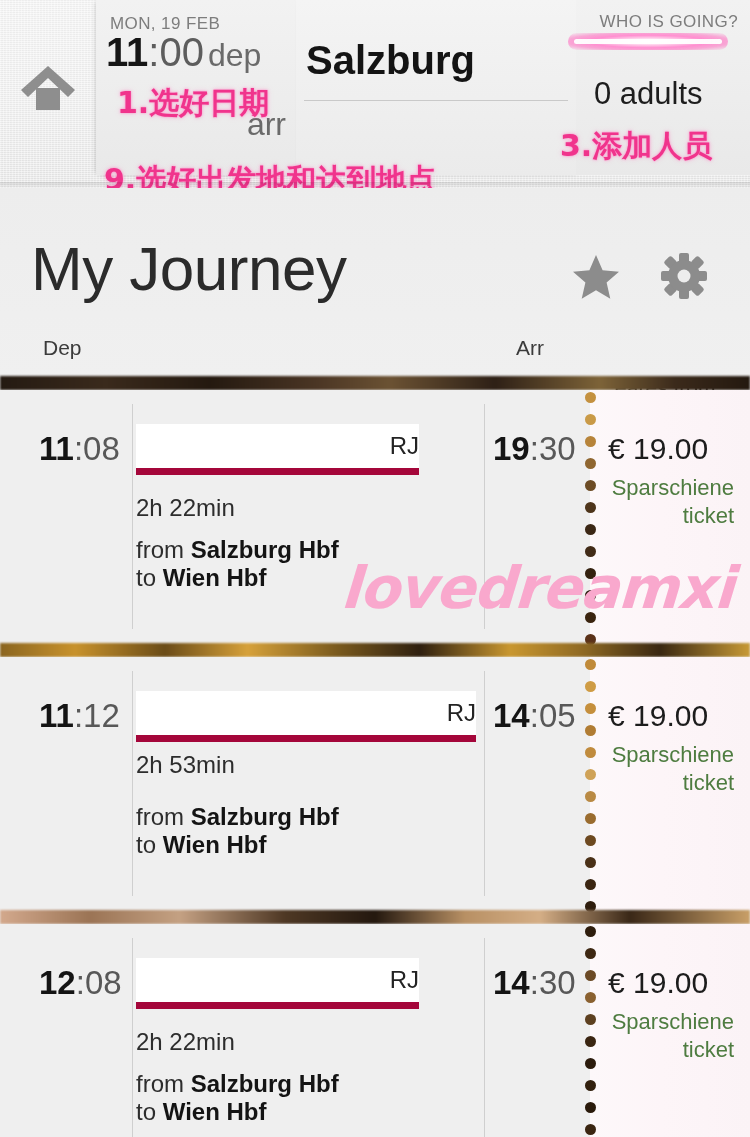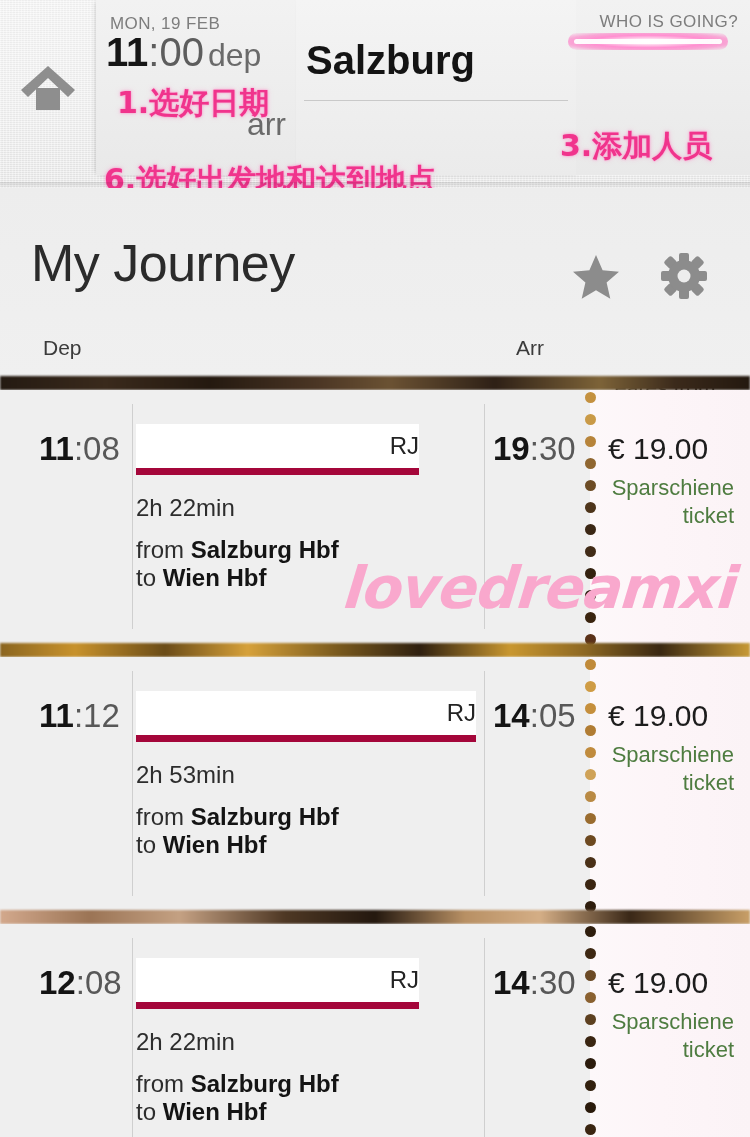--- a/index.html
+++ b/index.html
@@ -113,21 +113,21 @@
   #note3{ left:560px; top:126px; font-size:30px; }
 
   
   .panel{
     position:absolute; left:0; top:188px; width:750px; height:949px;
     background:#efefef; overflow:hidden;
   }
   .panel-top{ position:relative; height:190px; background:linear-gradient(180deg,#ededed,#f0f0f0); }
   .title{
     position:absolute; left:31px; top:45px;
-    font-size:52px; color:#2b2b2b; font-weight:normal; letter-spacing:-.5px;
+    font-size:62px; color:#2b2b2b; font-weight:normal; letter-spacing:-.5px;
   }
   .act-star{ position:absolute; left:572px; top:66px; }
   .act-gear{ position:absolute; left:660px; top:64px; }
 
   .colhead{ position:absolute; top:148px; font-size:21px; color:#3b3b3b; }
   #ch-dep{ left:43px; }
   #ch-arr{ left:516px; }
   #ch-fare{ left:614px;margin-top:40px; }
 
   
@@ -203,26 +203,27 @@
       <div class="arrrow">arr</div>
     </div>
 
     <div class="tile-places">
       <div class="place-from">Salzburg</div>
       <div class="place-div"></div>
     </div>
 
     <div class="tile-pax">
       <div class="paxlabel">WHO IS GOING?</div>
+      <div class="paxvalue">0 adults</div>
     </div>
 
     <div class="pen-stroke"></div>
 
     <div class="cn-note" id="note1">1.选好日期</div>
-    <div class="cn-note" id="note2">6.选好出发地和达到地点</div>
+    <div class="cn-note" id="note2">9.选好出发地和达到地点</div>
     <div class="cn-note" id="note3">3.添加人员</div>
   </div>
 
   <div class="panel">
 
     <div class="panel-top">
       <div class="title">My Journey</div>
 
       <span class="act-star">
         <svg width="48" height="46" viewBox="0 0 48 46">
@@ -315,21 +316,21 @@
 
       <div class="dep-time" style="top:40px">
         <b>11</b><span>:12</span>
       </div>
 
       <div class="rj-badge" style="left:136px;top:34px;width:340px">
         <span>RJ</span>
       </div>
       <div class="rj-underline" style="left:136px;top:78px;width:340px"></div>
 
-      <div class="dur" style="top:104px">2h 53min</div>
+      <div class="dur" style="top:94px">2h 53min</div>
 
       <div class="fromto" style="top:146px">
         <div>
           <span>from</span>
           <b>Salzburg Hbf</b>
         </div>
         <div>
           <span>to</span>
           <b>Wien Hbf</b>
         </div>

